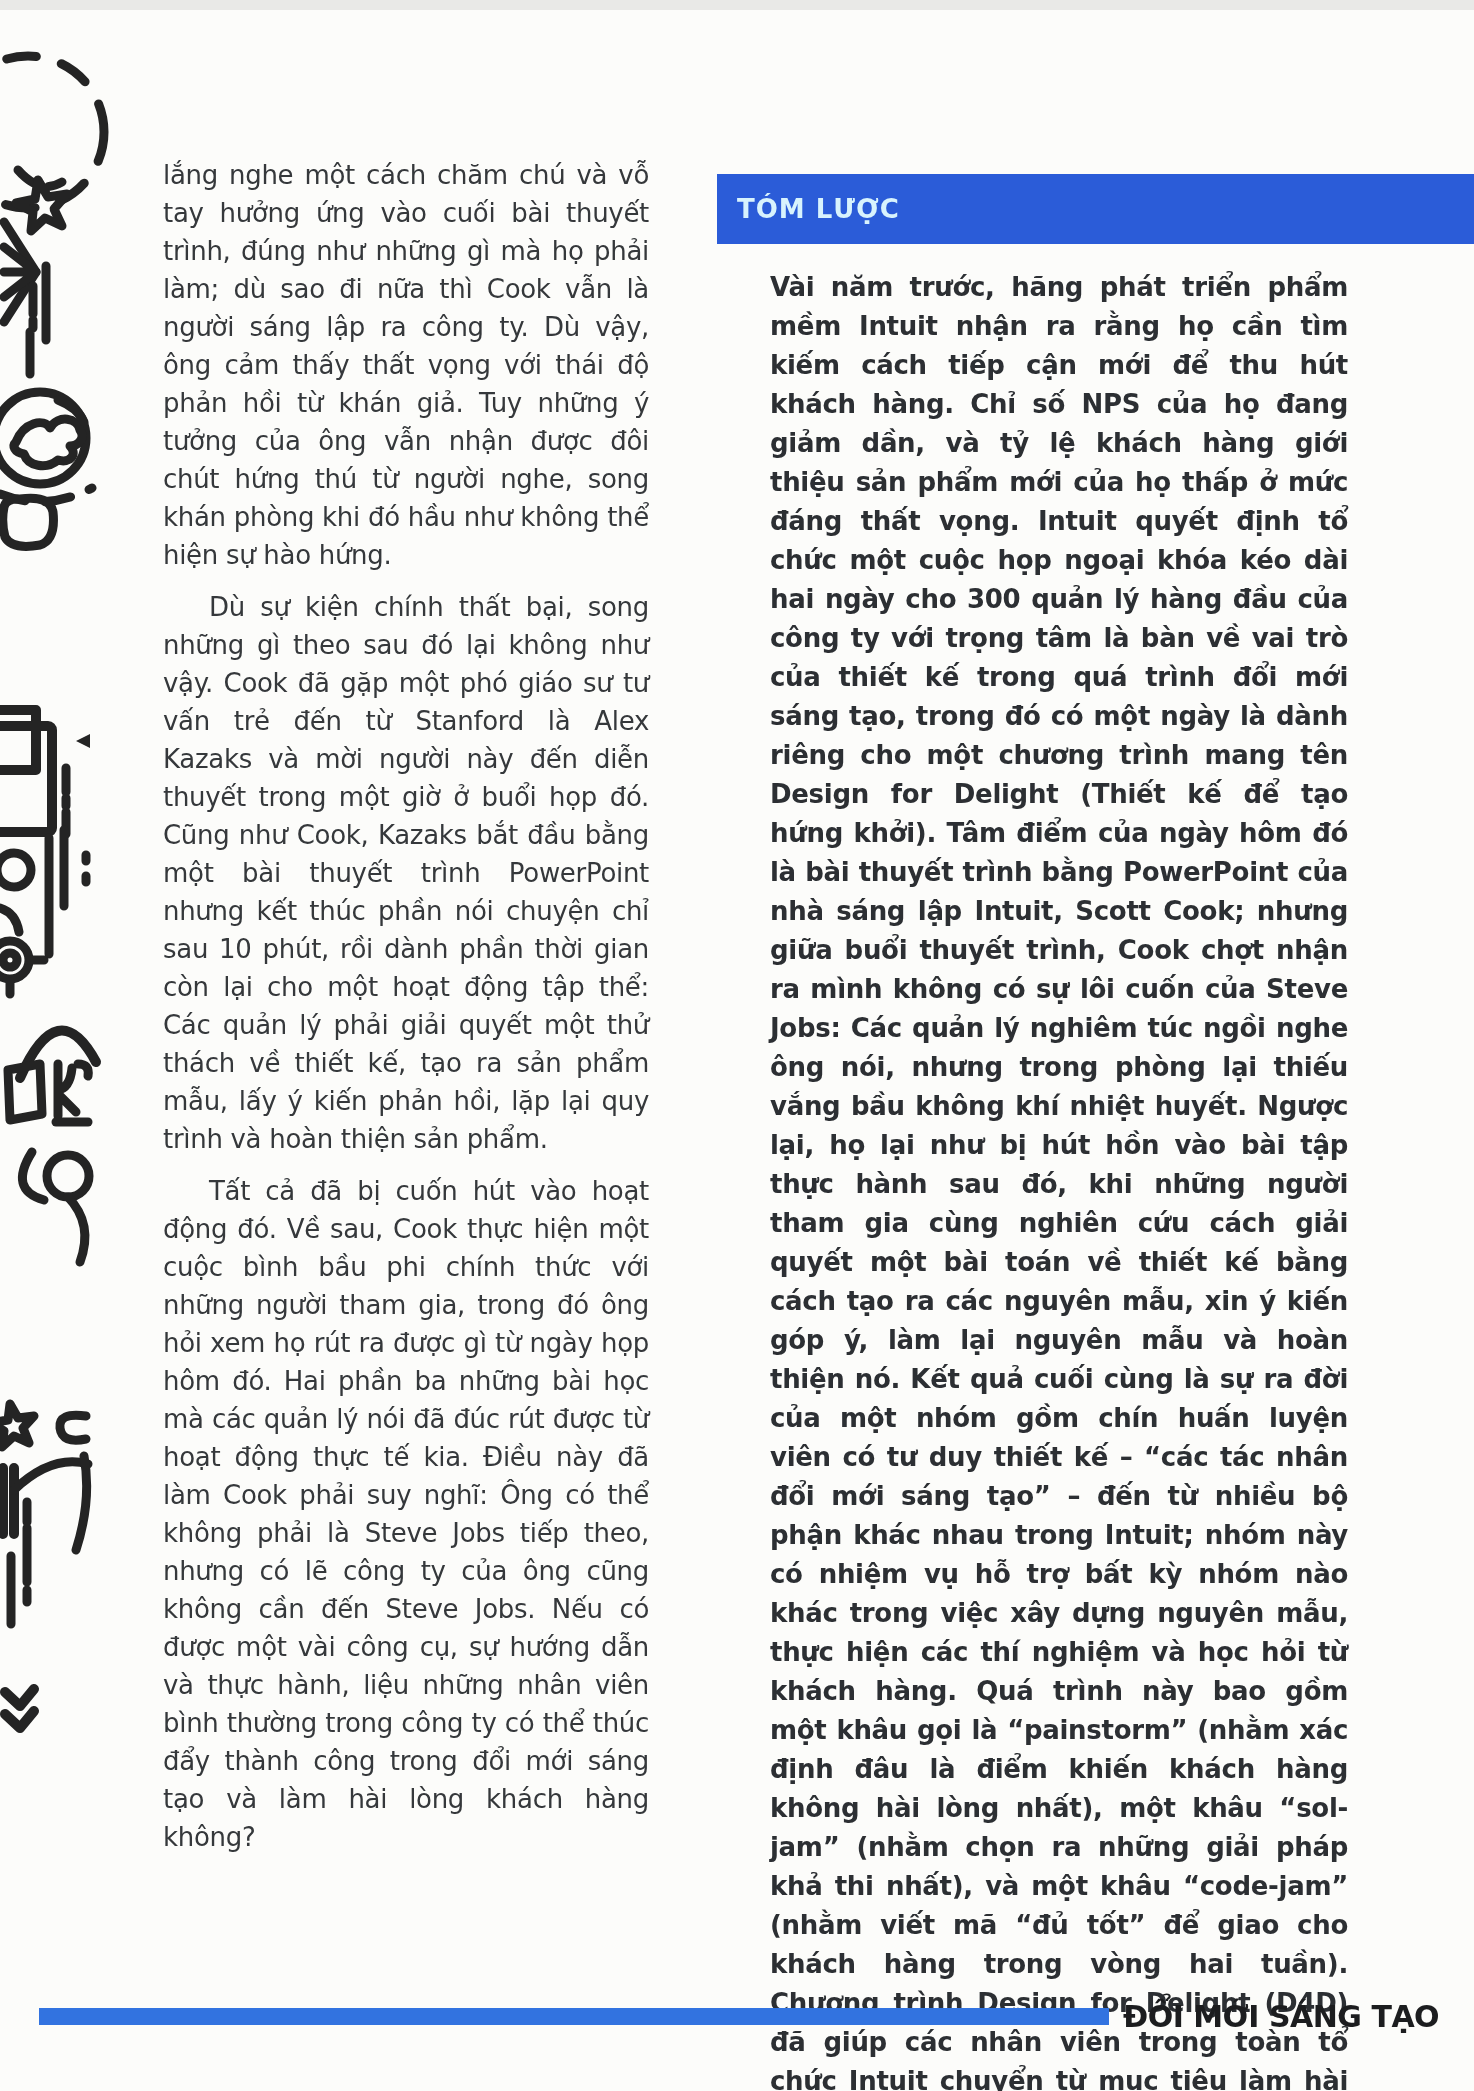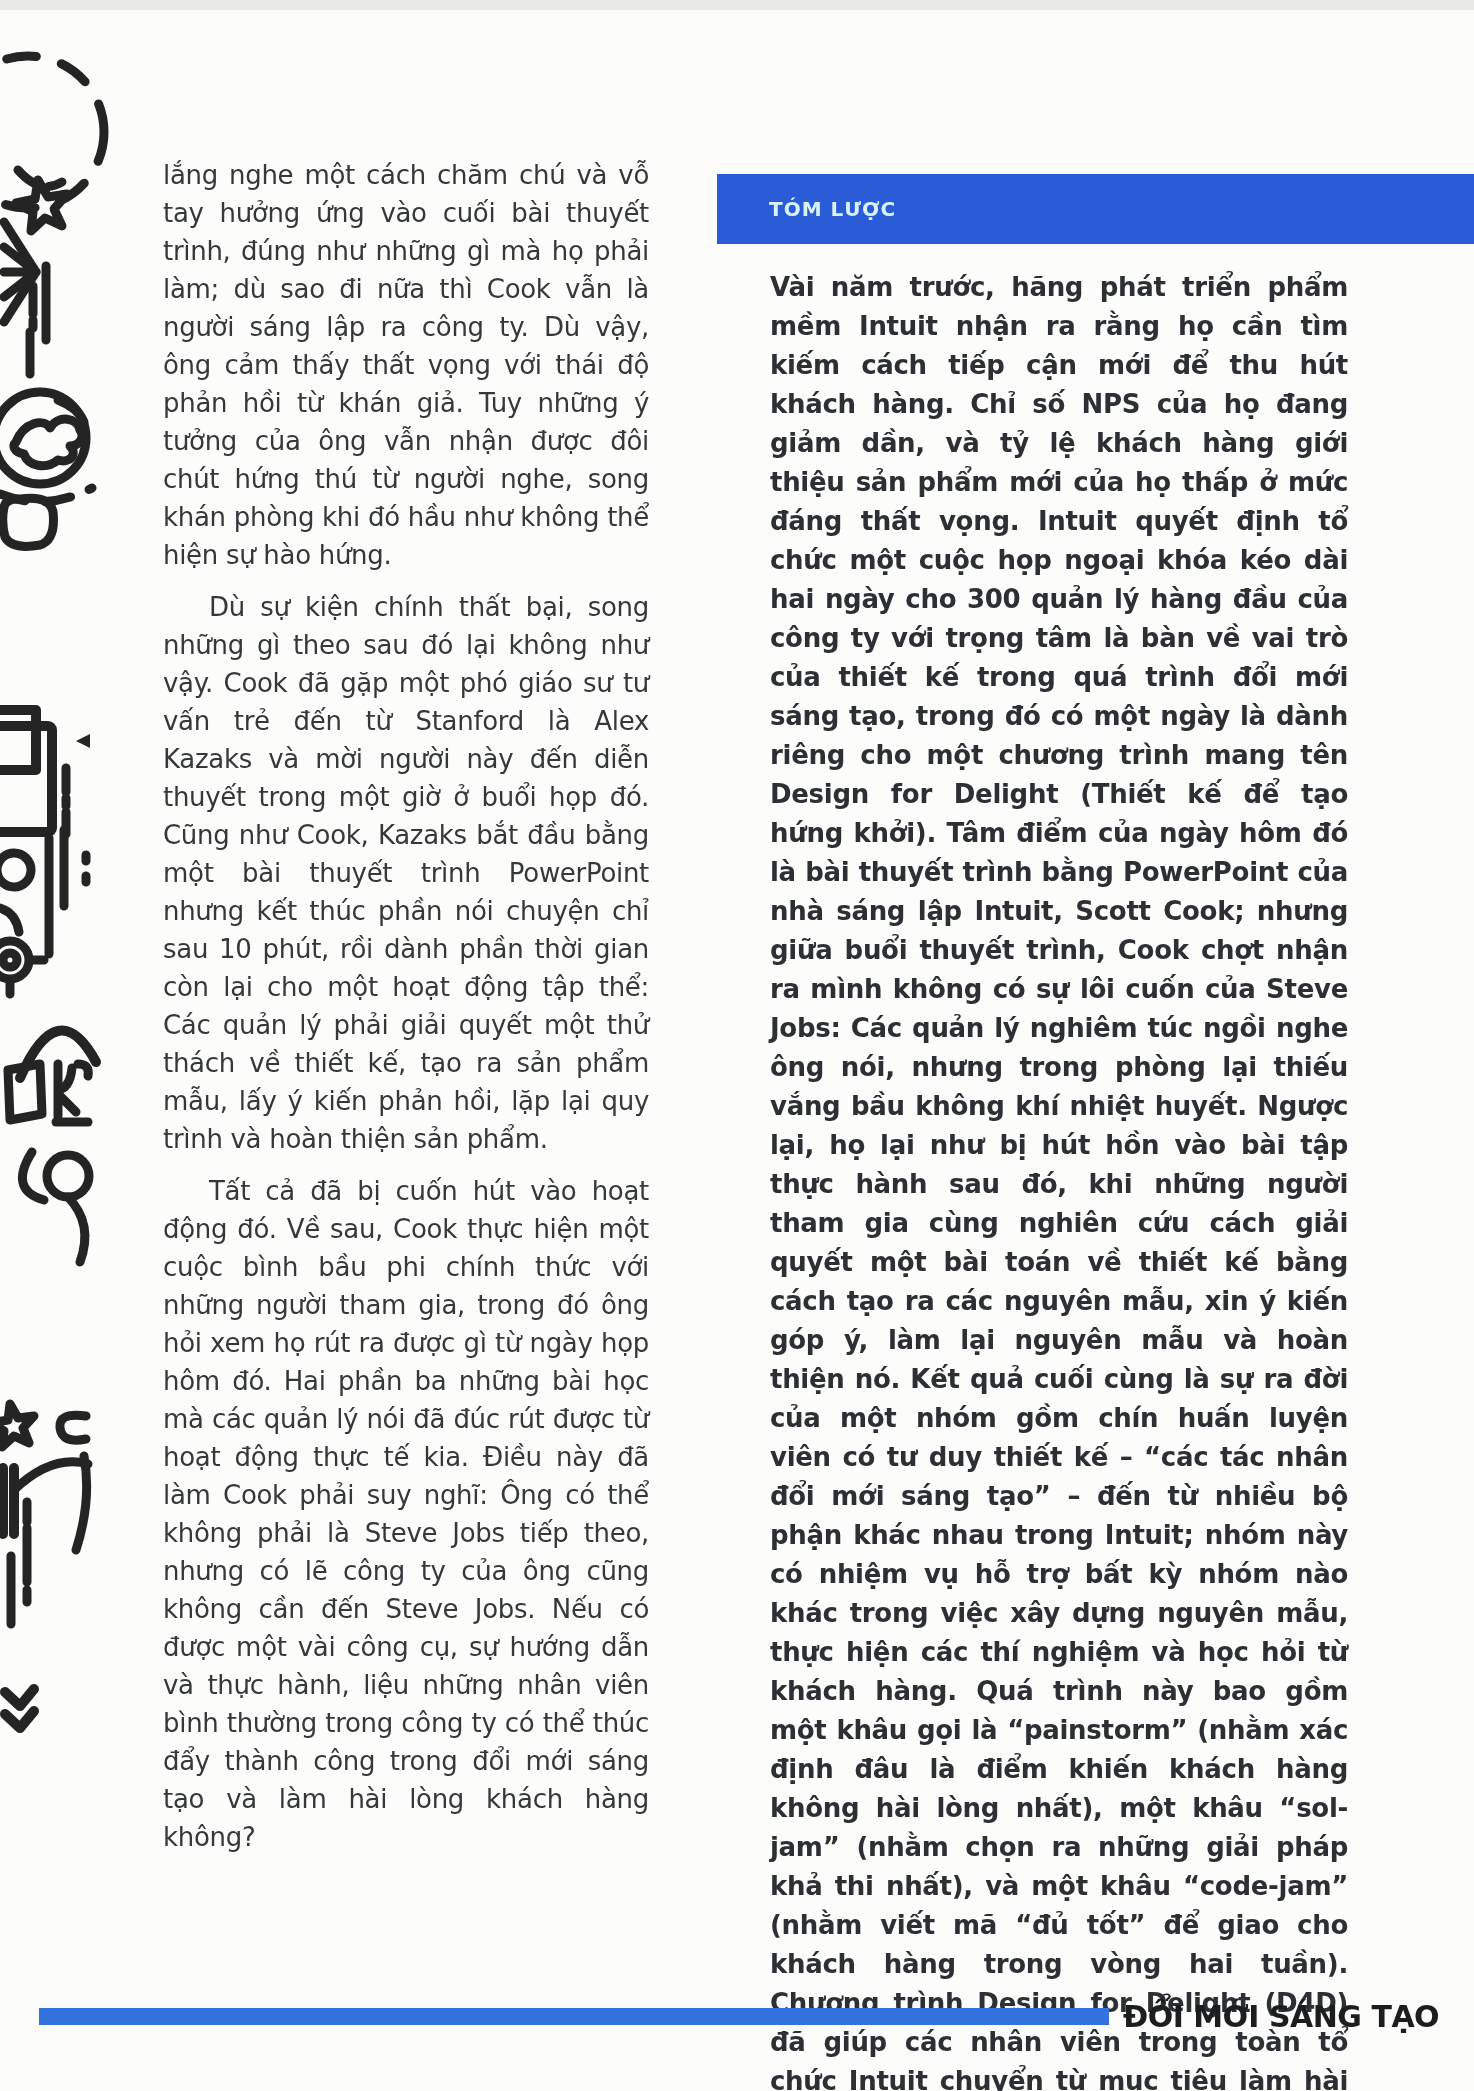--- a/index.html
+++ b/index.html
@@ -19,21 +19,21 @@
     text-align:justify;color:var(--ink,#35383b);
   }
   .left-col p{margin:0;}
   .left-col p + p{margin-top:14px;text-indent:46px;}
   .summary-bar{
     position:absolute;left:717px;top:164px;right:0;height:70px;
     background:var(--accent_blue,#2b5cd8);
     display:flex;align-items:center;
   }
   .summary-bar .bar-title{
-    padding-left:52px;font-size:20px;font-weight:bold;
+    padding-left:20px;font-size:26px;font-weight:bold;
     letter-spacing:1px;color:var(--bar_text,#d8f3fd);
   }
   .summary-body{
     position:absolute;left:770px;top:258px;width:578px;
     font-size:26px;line-height:39px;font-weight:600;
     letter-spacing:-0.3px;text-align:justify;color:#2c2f33;
   }
   .footer{
     position:absolute;left:0;top:1983px;width:1474px;height:46px;
     display:flex;align-items:center;padding-left:39px;

